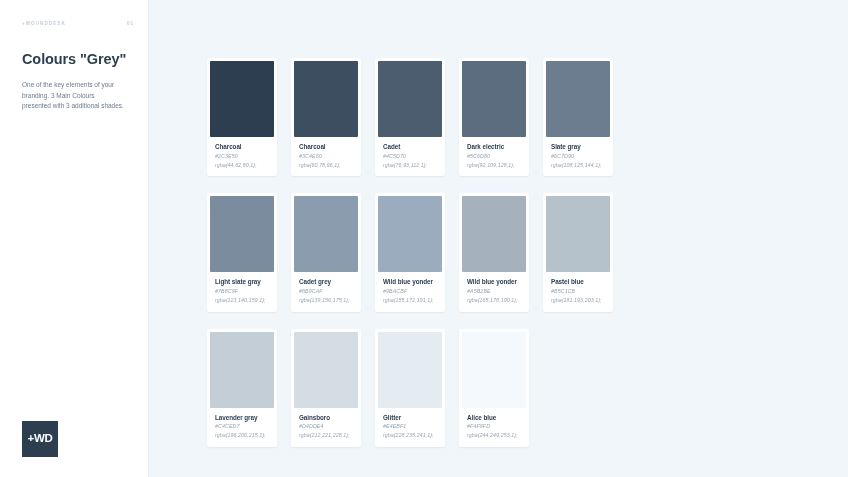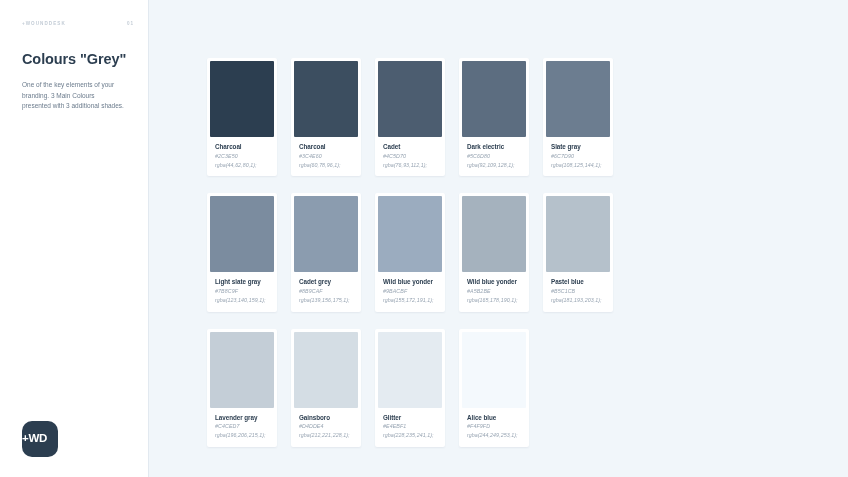--- a/index.html
+++ b/index.html
@@ -78,24 +78,24 @@
     color: #6b7b8c;
   }
 
   .logo-badge {
     position: absolute;
     left: 22px;
     bottom: 20px;
     width: 36px;
     height: 36px;
     background: #2c3e50;
-    border-radius: 10px;
+    border-radius: 0;
     display: flex;
     align-items: center;
-    justify-content: flex-start;
+    justify-content: center;
   }
 
   .logo-badge span {
     color: #ffffff;
     font-size: 11.5px;
     font-weight: 700;
     letter-spacing: -0.3px;
     line-height: 1;
   }
 

